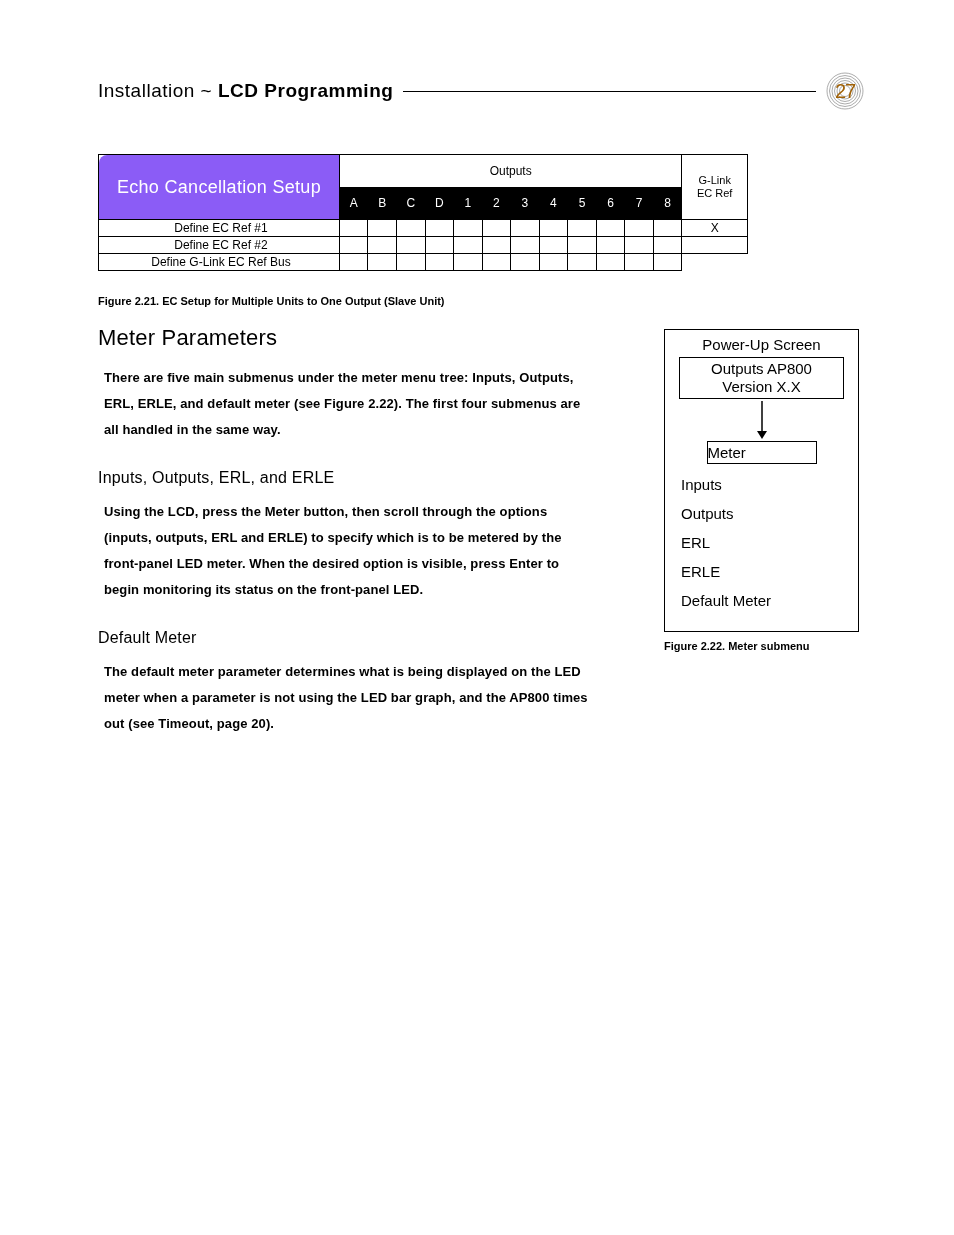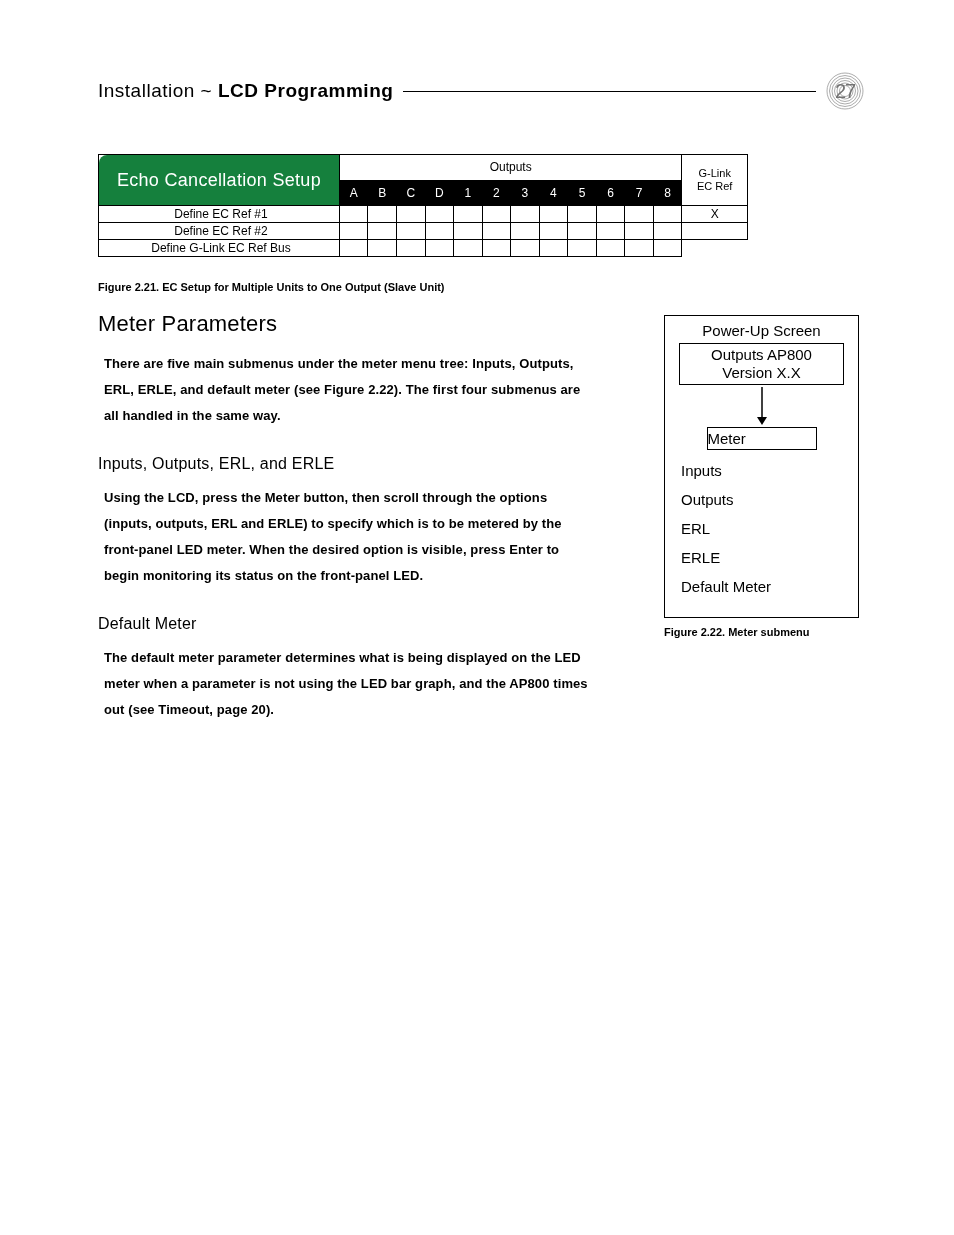--- a/index.html
+++ b/index.html
@@ -50,59 +50,59 @@
   .page-number-badge svg {
     position: absolute;
     top: 0; left: 0;
     width: 38px; height: 38px;
   }
   .page-number-badge span {
     position: relative;
     font-family: "Trebuchet MS", sans-serif;
     font-size: 20px;
     font-weight: 400;
-    color: #737373;
+    color: #a16207;
     letter-spacing: -1px;
   }
 
   
   .ec-table {
     border-collapse: collapse;
     width: 650px;
     table-layout: fixed;
     font-size: 12px;
   }
   .ec-table th, .ec-table td {
     border: 1px solid #000;
     padding: 0;
     text-align: center;
     height: 16px;
     line-height: 16px;
     font-weight: 400;
   }
   .ec-title-cell {
-    background: #15803d;
+    background: #8b5cf6;
     color: #fff;
     font-size: 18px;
     font-weight: 400;
     height: 34px !important;
     line-height: 34px !important;
     border-top-left-radius: 8px;
     text-align: center;
     vertical-align: middle;
     letter-spacing: 0.3px;
   }
   .ec-outputs-head {
     font-size: 12px;
   }
   .ec-glink-head {
     font-size: 11px;
     line-height: 13px !important;
     height: auto !important;
-    padding: 12px 2px !important;
+    padding: 19px 2px !important;
   }
   .ec-col-head {
     background: #000;
     color: #fff;
     width: 27px;
     font-size: 12px;
   }
   .ec-row-head {
     text-align: left;
     padding-left: 4px !important;

